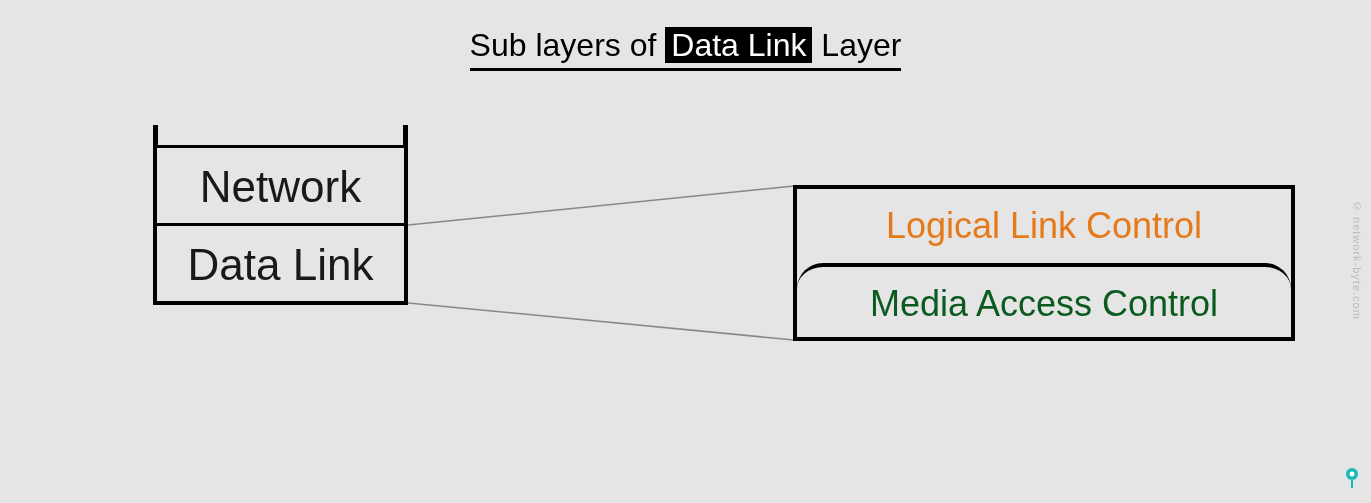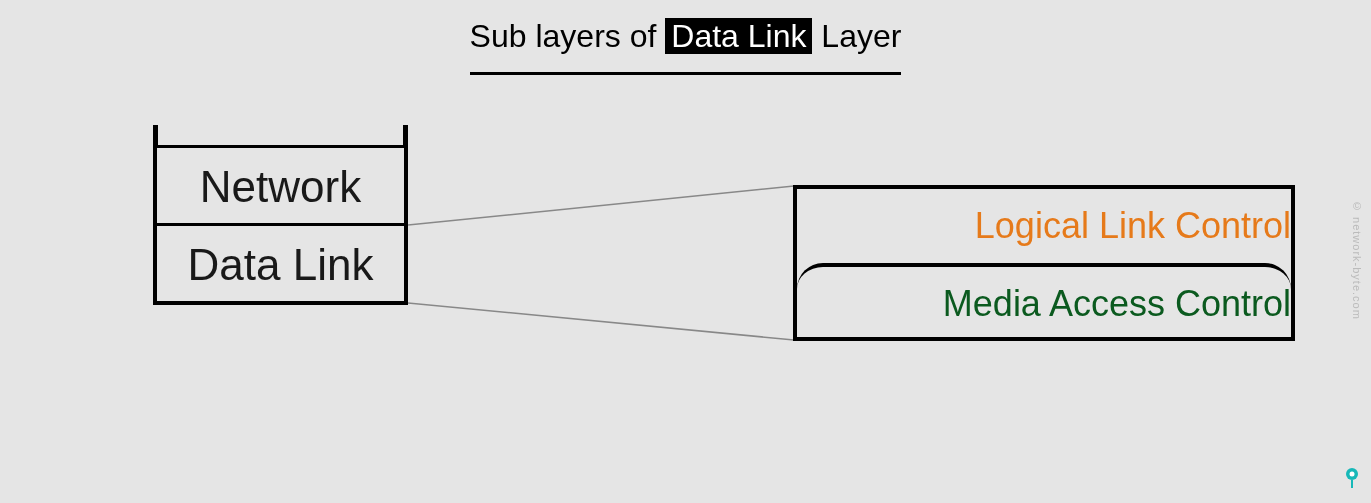--- a/index.html
+++ b/index.html
@@ -16,21 +16,22 @@
     top: 18px;
     left: 0;
     width: 100%;
     text-align: center;
     font-size: 32px;
     color: #000;
   }
   .title-inner {
     display: inline-block;
     border-bottom: 3px solid #000;
-    padding-bottom: 17px;
+    padding-bottom: 4px;
+    margin-top: 9px;
   }
   .highlight {
     background: #000;
     color: #fff;
     padding: 0 6px;
   }
   .stack {
     position: absolute;
     left: 153px;
     top: 145px;
@@ -60,21 +61,21 @@
   .sublayers {
     position: absolute;
     left: 793px;
     top: 185px;
     width: 502px;
     border: 4px solid #000;
   }
   .sub-cell {
     height: 74px;
     line-height: 74px;
-    text-align: right;
+    text-align: center;
     font-size: 36px;
   }
   .sub-cell.llc { color: #e67a1a; }
   .sub-cell.mac { color: #0b5a1f; border-top: 4px solid #000; border-radius: 26px; }
   .connector {
     position: absolute;
     stroke: #888;
     stroke-width: 1.5;
     fill: none;
   }

